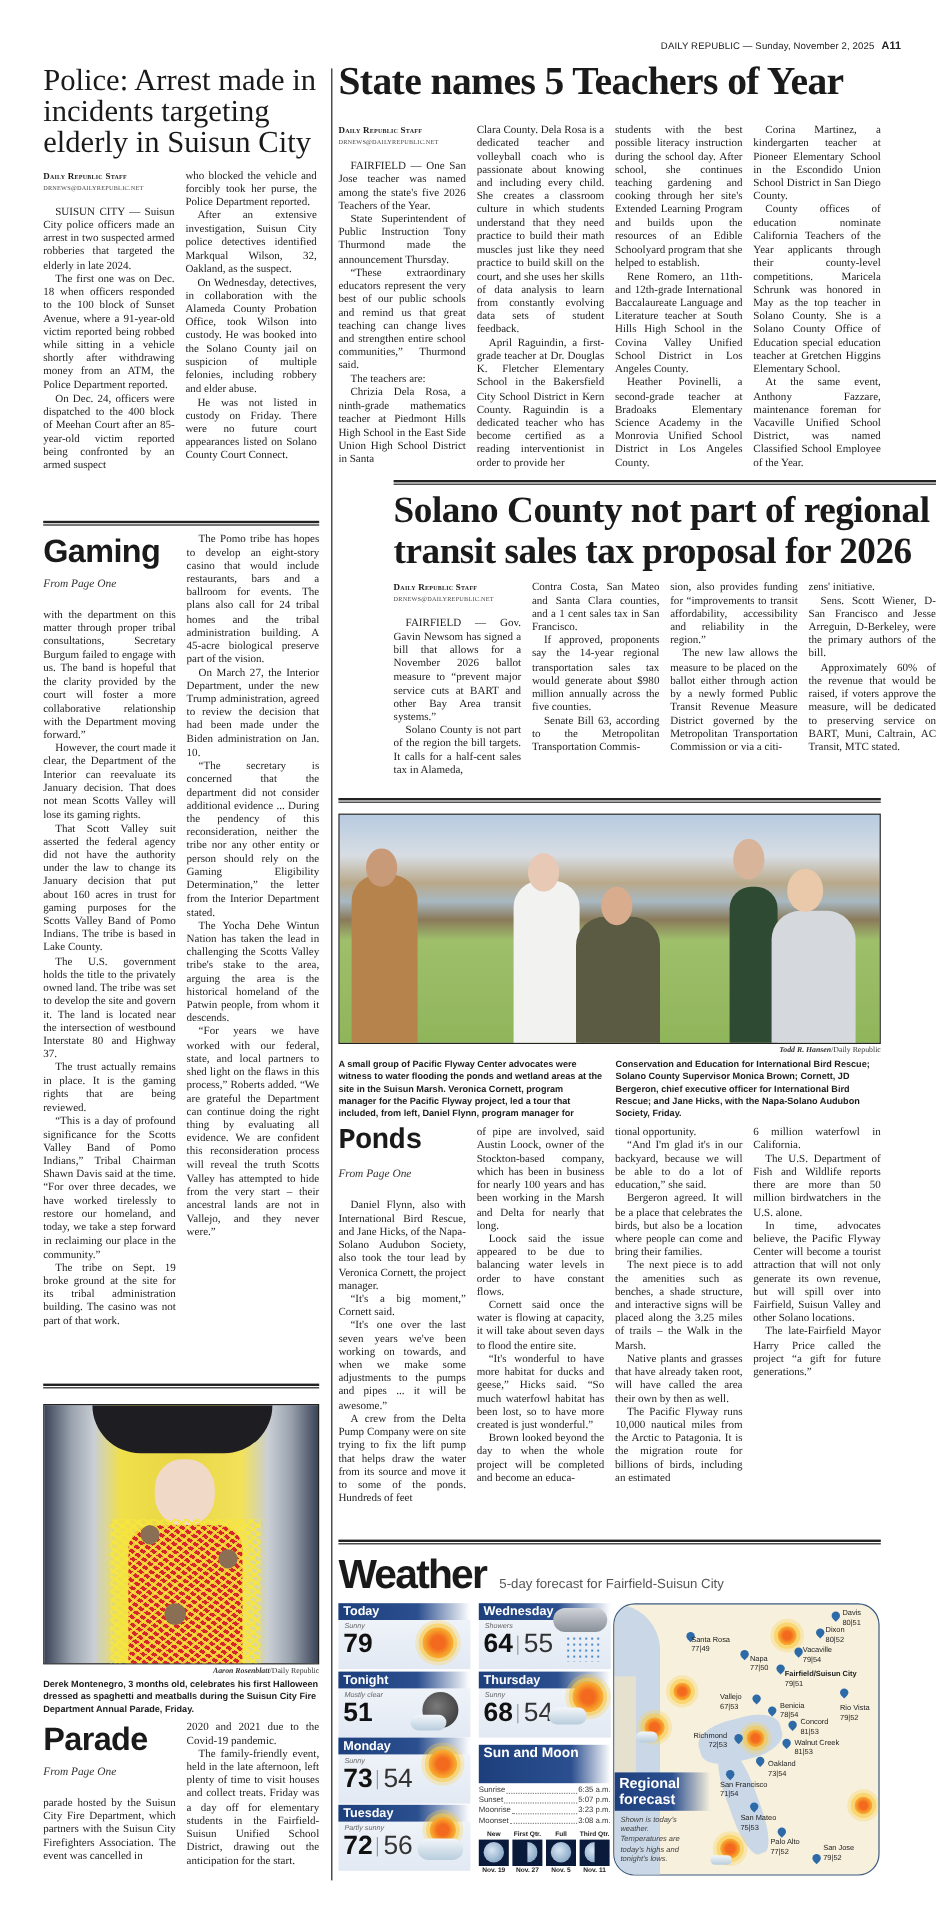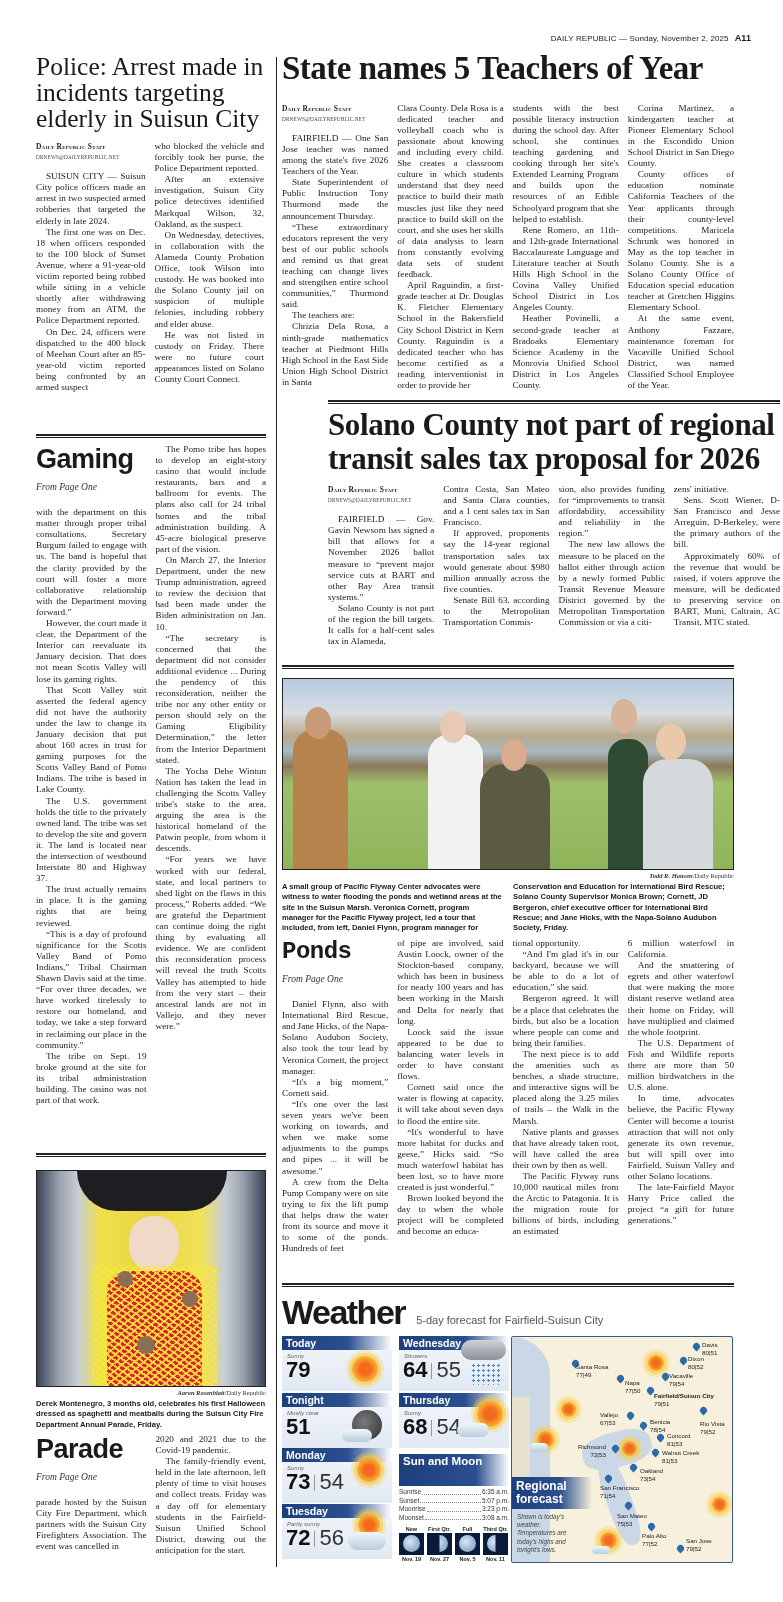--- a/index.html
+++ b/index.html
@@ -48,21 +48,21 @@
 
   .sunmoon-hd { background: linear-gradient(90deg,#1d3f7c 0%,#2b4f8f 70%,#ffffff 100%); color: #fff; font-family: "Liberation Sans", sans-serif; font-weight: 700; font-size: 11.5px; padding-left: 4px; height: 32px; line-height: 15px; }
   .sm-row { display: flex; font-family: "Liberation Sans", sans-serif; font-size: 6.5px; color: #333; line-height: 8.5px; }
   .sm-row .lbl { }
   .sm-row .dots { flex: 1; border-bottom: 1px dotted #888; margin: 0 1px 2px 1px; }
   .phases { display: flex; gap: 3px; margin-top: 4px; }
   .phase { width: 25px; text-align: center; font-family: "Liberation Sans", sans-serif; font-size: 5.5px; font-weight: 700; color: #222; }
   .phase .img { width: 25px; height: 22px; background: #0a1a3a; position: relative; margin: 1px 0; }
   .phase .img span { position: absolute; left: 4px; top: 2px; width: 17px; height: 17px; border-radius: 50%; background: radial-gradient(circle at 40% 40%,#d8e6f3,#6e93b8); }
 
-  .map { position: absolute; border: 1.5px solid #3a5a80; border-radius: 2px; background: #f7f0dc; overflow: hidden; }
+  .map { position: absolute; border: 1.5px solid #3a5a80; border-radius: 18px; background: #f7f0dc; overflow: hidden; }
   .pin { position: absolute; width: 7px; height: 7px; border-radius: 50% 50% 50% 0; background: #2d6aa8; transform: rotate(-45deg); }
   .mlabel { position: absolute; font-family: "Liberation Sans", sans-serif; font-size: 6.2px; color: #222; line-height: 7.5px; }
   .mlabel b { font-weight: 700; }
   .regional { position: absolute; background: linear-gradient(90deg,#1d3f7c 0%,#2b4f8f 60%,rgba(255,255,255,0) 100%); color: #fff; font-family: "Liberation Sans", sans-serif; font-weight: 700; font-size: 12px; line-height: 13px; padding: 3px 4px; }
   .regional-note { position: absolute; font-family: "Liberation Sans", sans-serif; font-style: italic; font-size: 6.3px; line-height: 8.2px; color: #444; }
 </style>
 </head>
 <body>
 
 <div class="folio">
@@ -240,21 +240,20 @@
     <div class="col">
       <p class="noind">tional opportunity.</p>
       <p>“And I'm glad it's in our backyard, because we will be able to do a lot of education,” she said.</p>
       <p>Bergeron agreed. It will be a place that celebrates the birds, but also be a location where people can come and bring their families.</p>
       <p>The next piece is to add the amenities such as benches, a shade structure, and interactive signs will be placed along the 3.25 miles of trails – the Walk in the Marsh.</p>
       <p>Native plants and grasses that have already taken root, will have called the area their own by then as well.</p>
       <p>The Pacific Flyway runs 10,000 nautical miles from the Arctic to Patagonia. It is the migration route for billions of birds, including an estimated</p>
     </div>
     <div class="col">
       <p class="noind">6 million waterfowl in California.</p>
-      <p>And the smattering of egrets and other waterfowl that were making the more distant reserve wetland area their home on Friday, will have multiplied and claimed the whole footprint.</p>
       <p>The U.S. Department of Fish and Wildlife reports there are more than 50 million birdwatchers in the U.S. alone.</p>
       <p>In time, advocates believe, the Pacific Flyway Center will become a tourist attraction that will not only generate its own revenue, but will spill over into Fairfield, Suisun Valley and other Solano locations.</p>
       <p>The late-Fairfield Mayor Harry Price called the project “a gift for future generations.”</p>
     </div>
   </div>
 </div>
 
 <div class="sec" style="left:282px; top:1283px; width:452px; height:300px;">
   <div class="dbl"></div>
   <div style="margin-top:6px; white-space:nowrap;">

